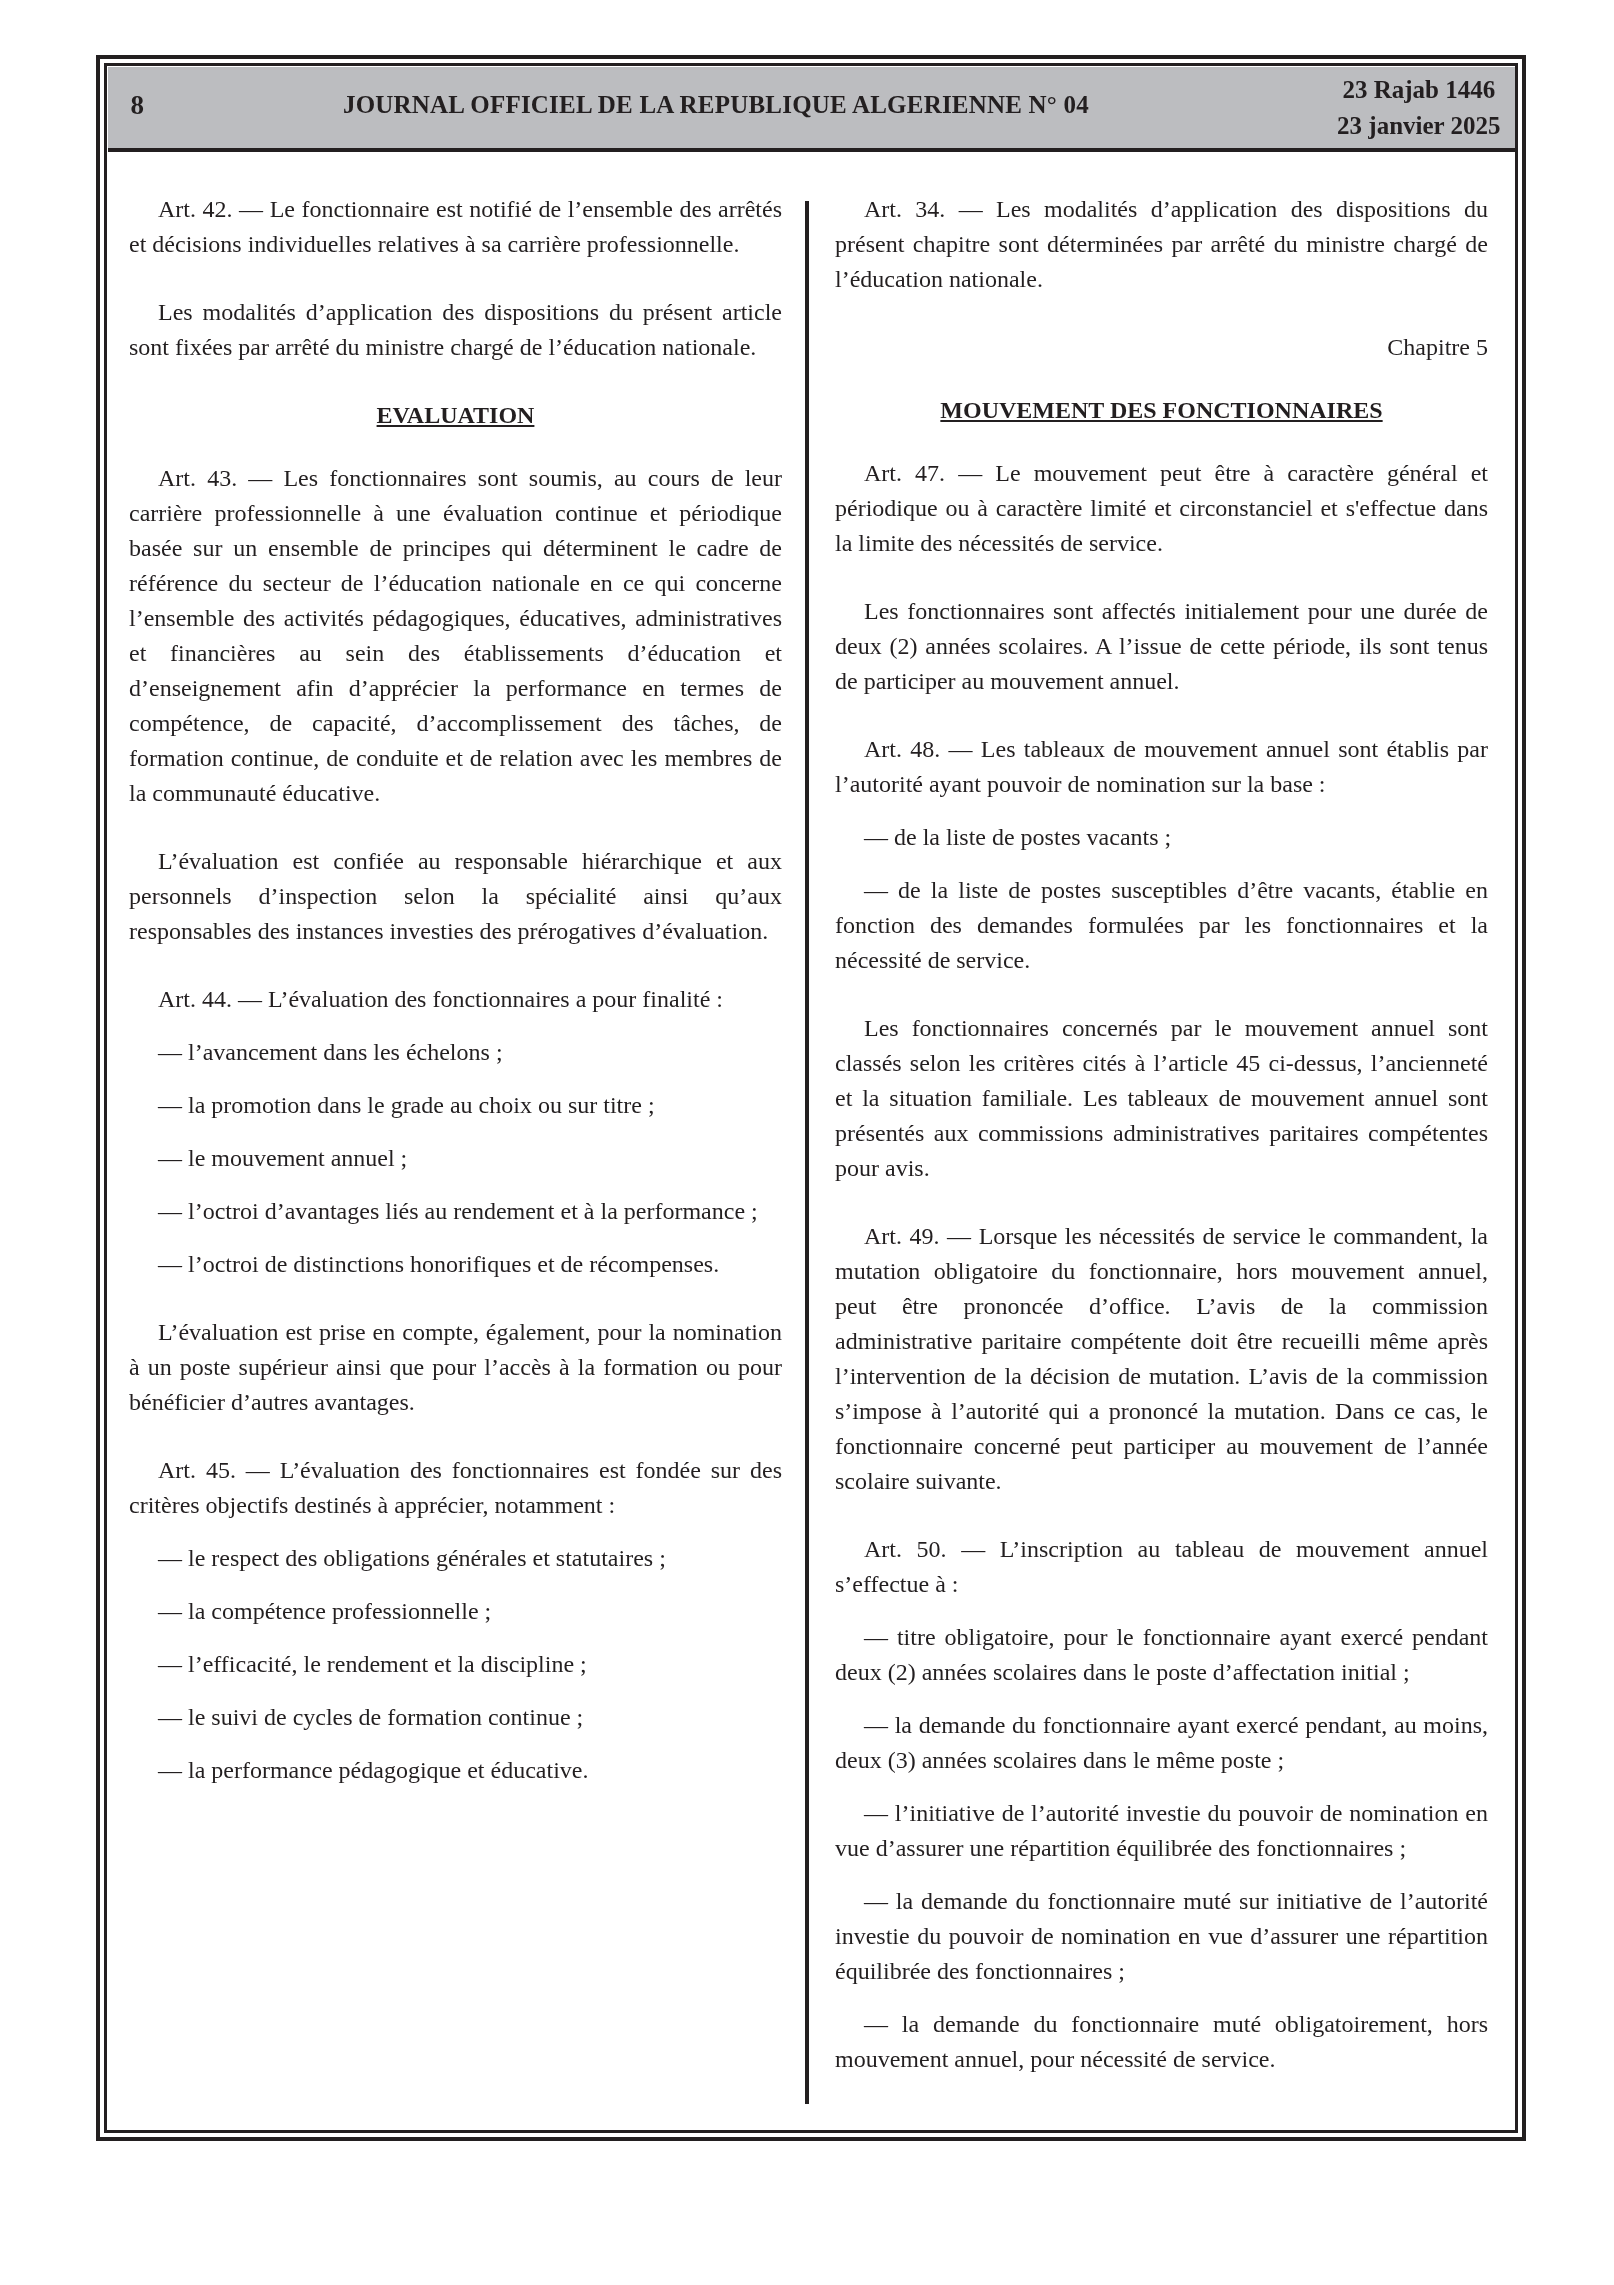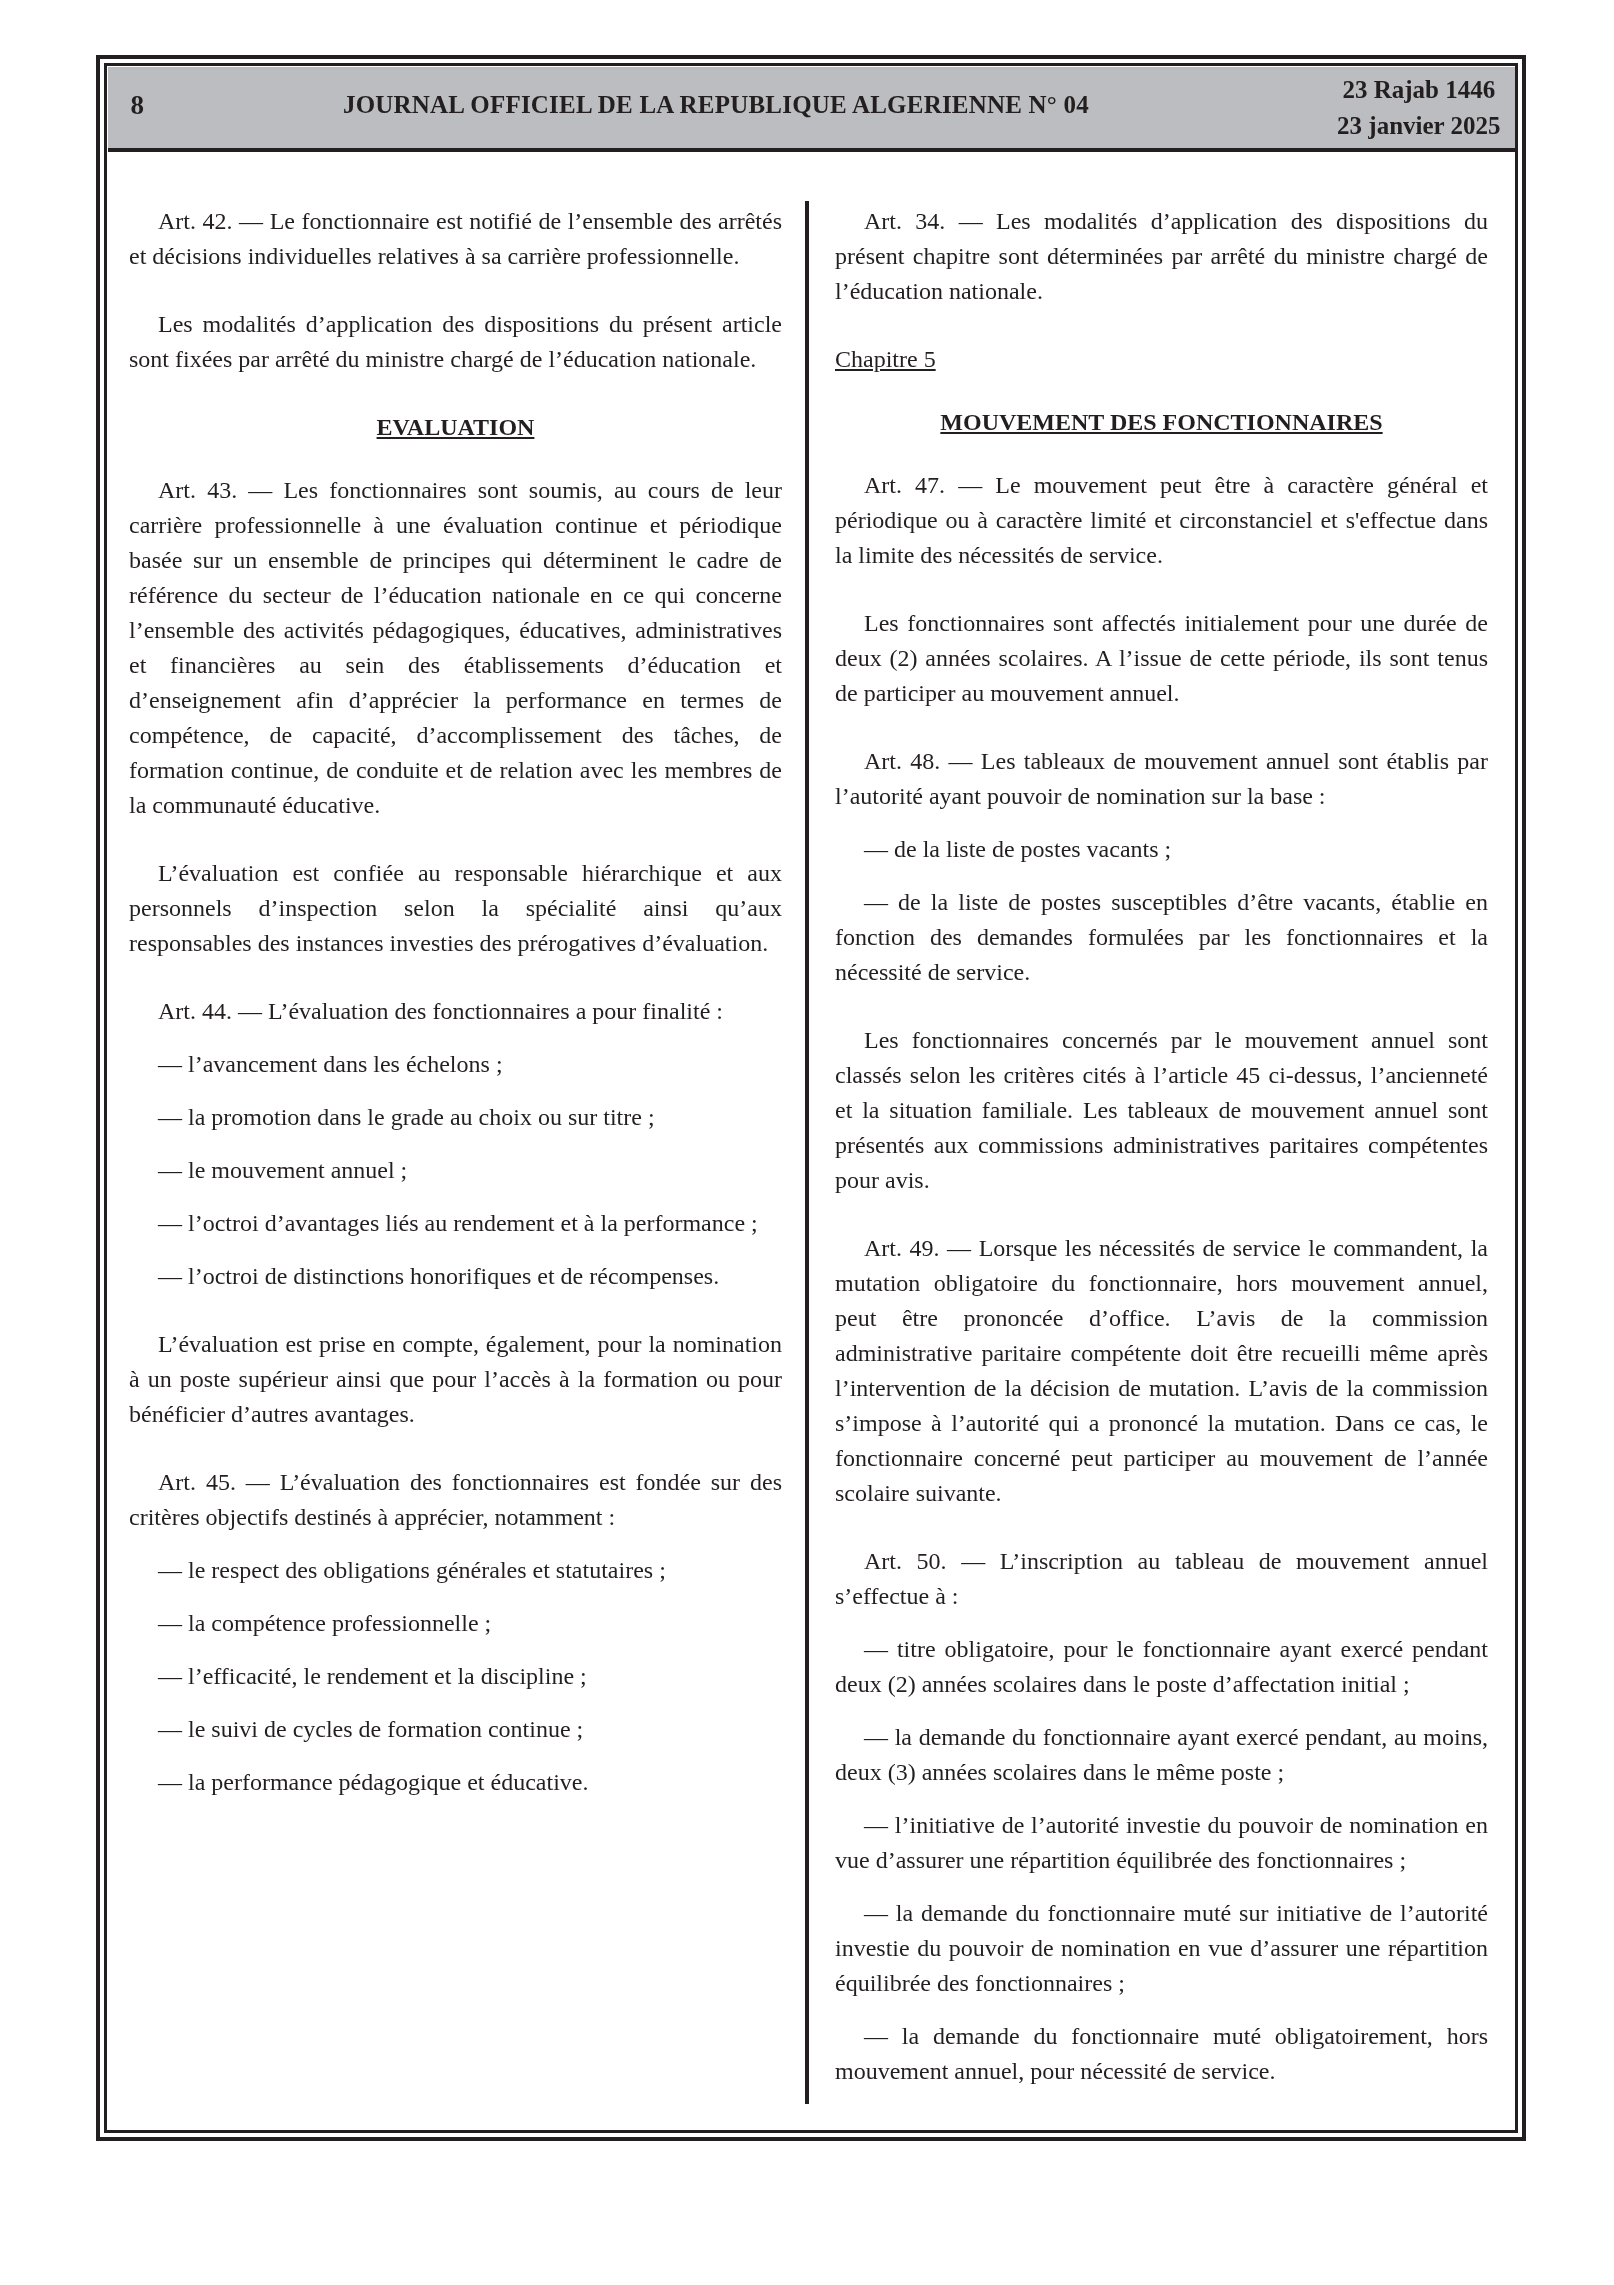--- a/index.html
+++ b/index.html
@@ -27,23 +27,23 @@
   }
   .header .dates {
     position: absolute; right: 14.5px; top: 4.5px; text-align: center; font-weight: bold; font-size: 25px; line-height: 36px;
   }
   .col {
     position: absolute; top: 192px; width: 653px;
     font-size: 24px; line-height: 35px; text-align: justify;
   }
   .col.left { left: 129px; }
   .col.right { left: 835px; width: 653px; }
-  .col p { margin: 12px 0 33px 0; text-indent: 29px; }
+  .col p { margin: 0 0 33px 0; text-indent: 29px; }
   .col p.item { margin-bottom: 18px; }
-  .col .chap { text-align: left; text-indent: 0; margin-bottom: 28px; text-decoration: underline; }
+  .col .chap { text-align: right; text-indent: 0; margin-bottom: 28px; }
   .col .chap-title { text-align: center; text-indent: 0; font-weight: bold; margin-bottom: 28px; text-decoration: underline; }
   .divider {
     position: absolute; left: 805px; top: 201px; width: 3.6px; height: 1903px; background: #231f20;
   }
 </style>
 </head>
 <body>
 
 <div class="frame-outer"></div>
 <div class="frame-inner"></div>

